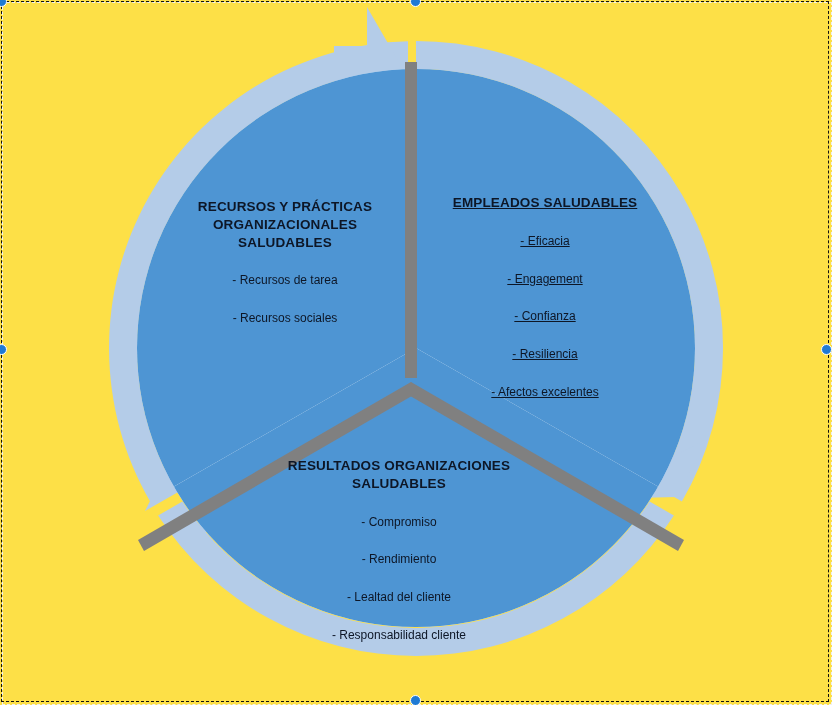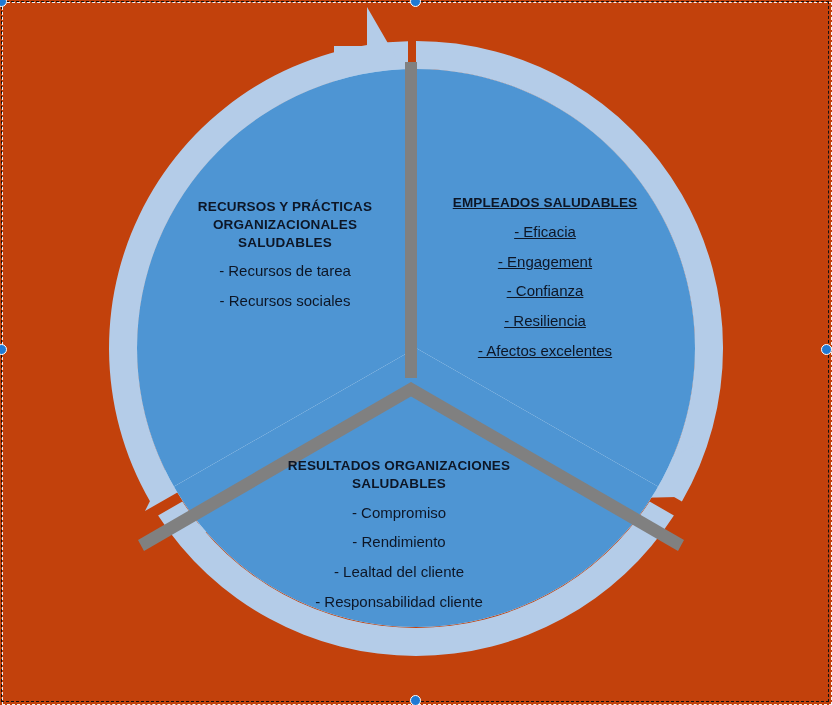--- a/index.html
+++ b/index.html
@@ -10,21 +10,21 @@
   body {
     width: 832px;
     height: 705px;
     overflow: hidden;
     font-family: "Liberation Sans", sans-serif;
   }
   #canvas {
     position: relative;
     width: 832px;
     height: 705px;
-    background: #c2410c;
+    background: #fde047;
   }
   #diagram-svg {
     position: absolute;
     left: 0;
     top: 0;
     width: 832px;
     height: 705px;
     display: block;
   }
   
@@ -70,23 +70,23 @@
     text-align: center;
     line-height: 1.32;
   }
   .seg-title {
     font-weight: bold;
     font-size: 13.5px;
     letter-spacing: 0.15px;
     margin-bottom: 4px;
   }
   .seg-item {
-    font-size: 15px;
+    font-size: 12px;
     font-weight: normal;
-    margin-top: 10px;
+    margin-top: 22px;
     white-space: nowrap;
   }
   #text-left  { left: 150px; top: 198px; width: 270px; }
   #text-right { left: 432px; top: 194px; width: 226px; text-decoration: underline; }
   #text-bottom{ left: 260px; top: 457px; width: 278px; }
 </style>
 </head>
 <body>
 
 <div id="canvas">

